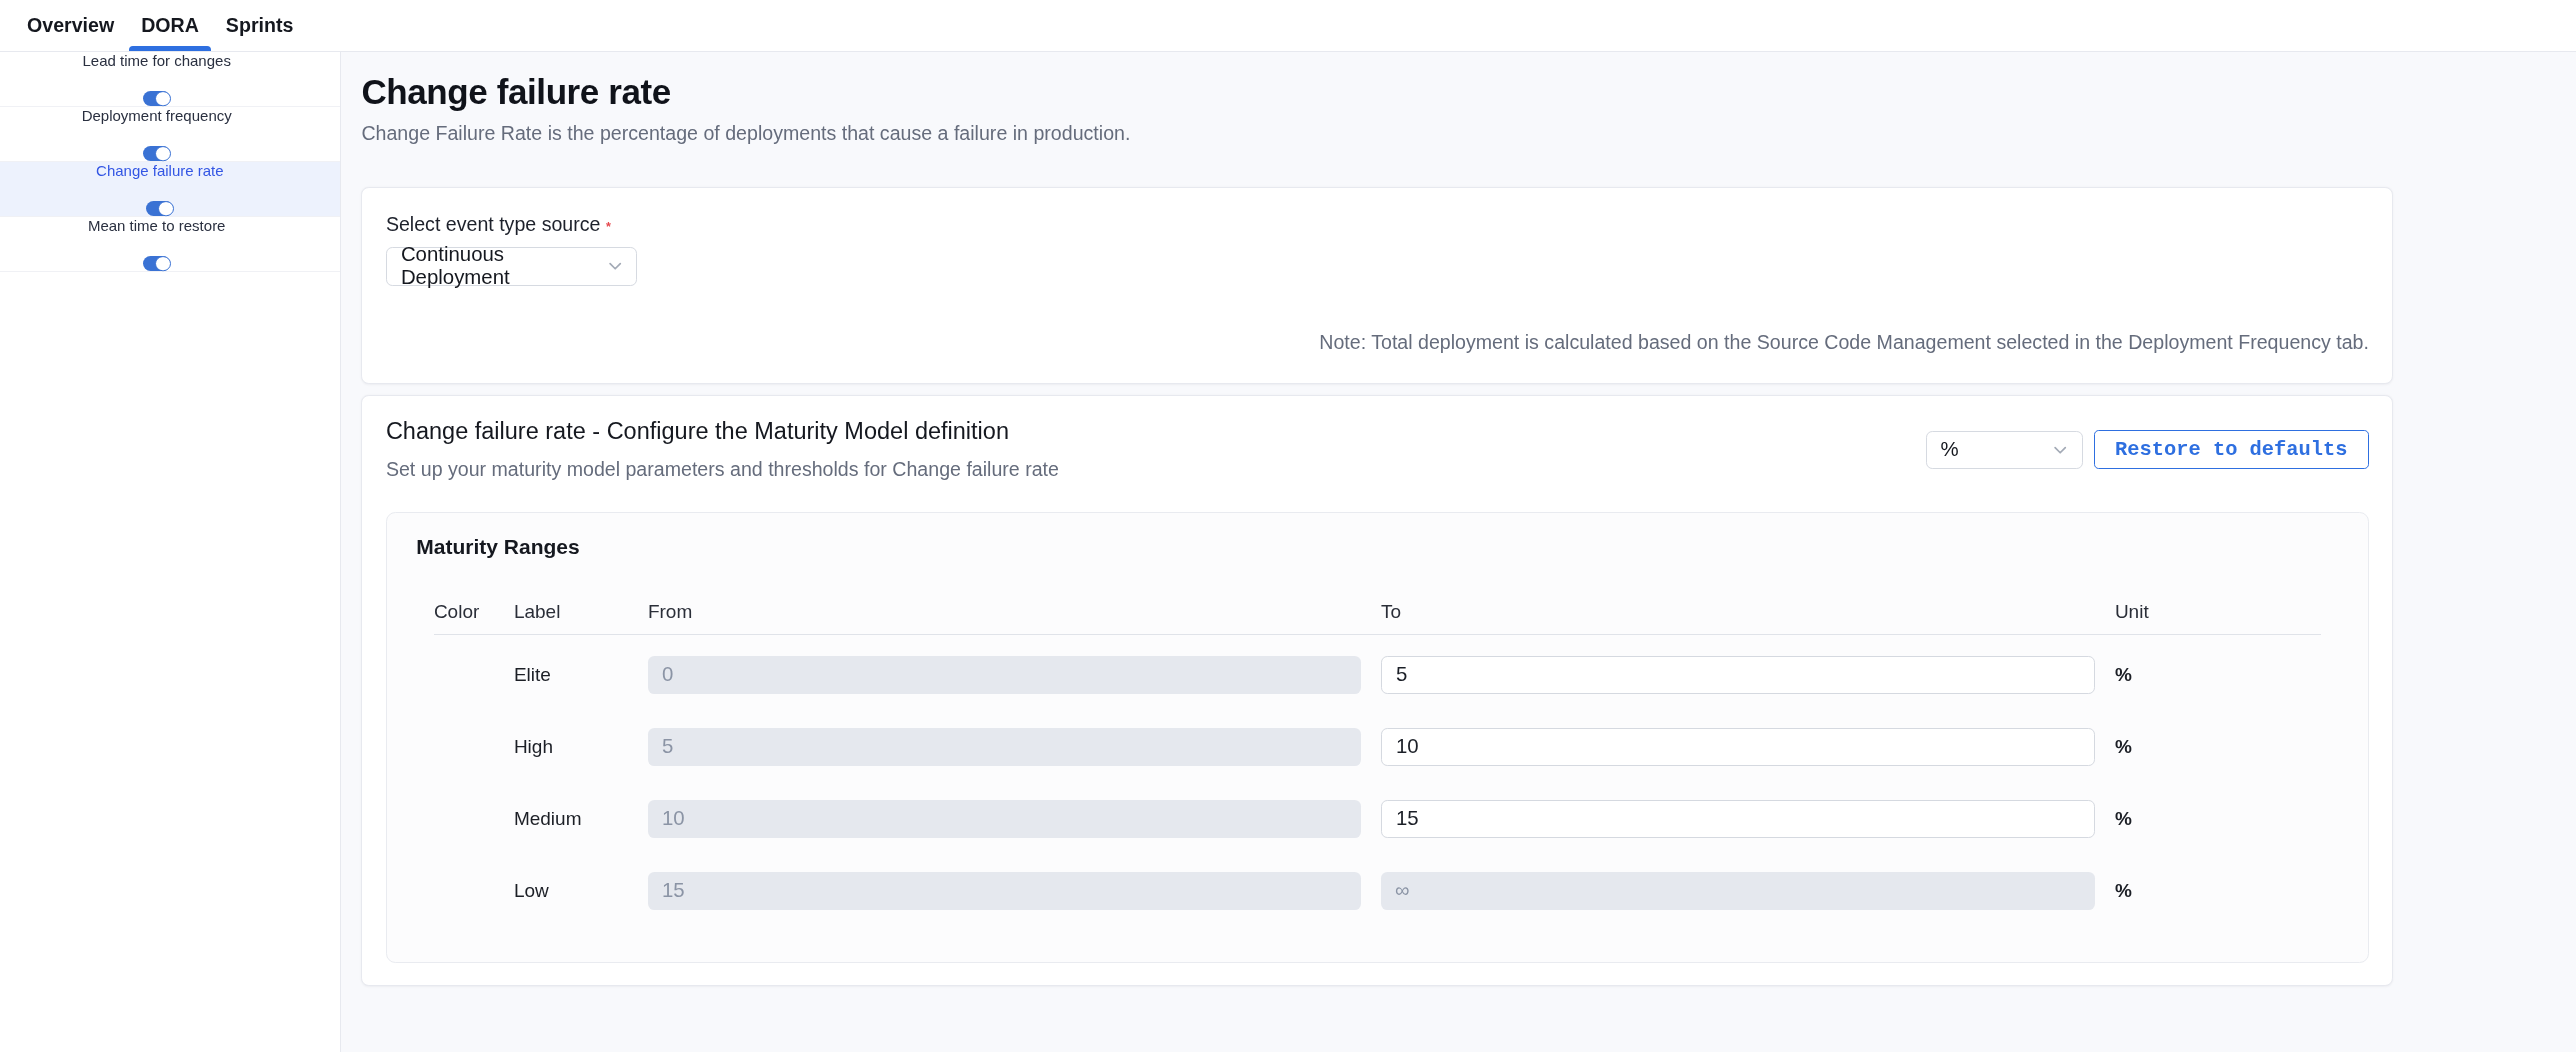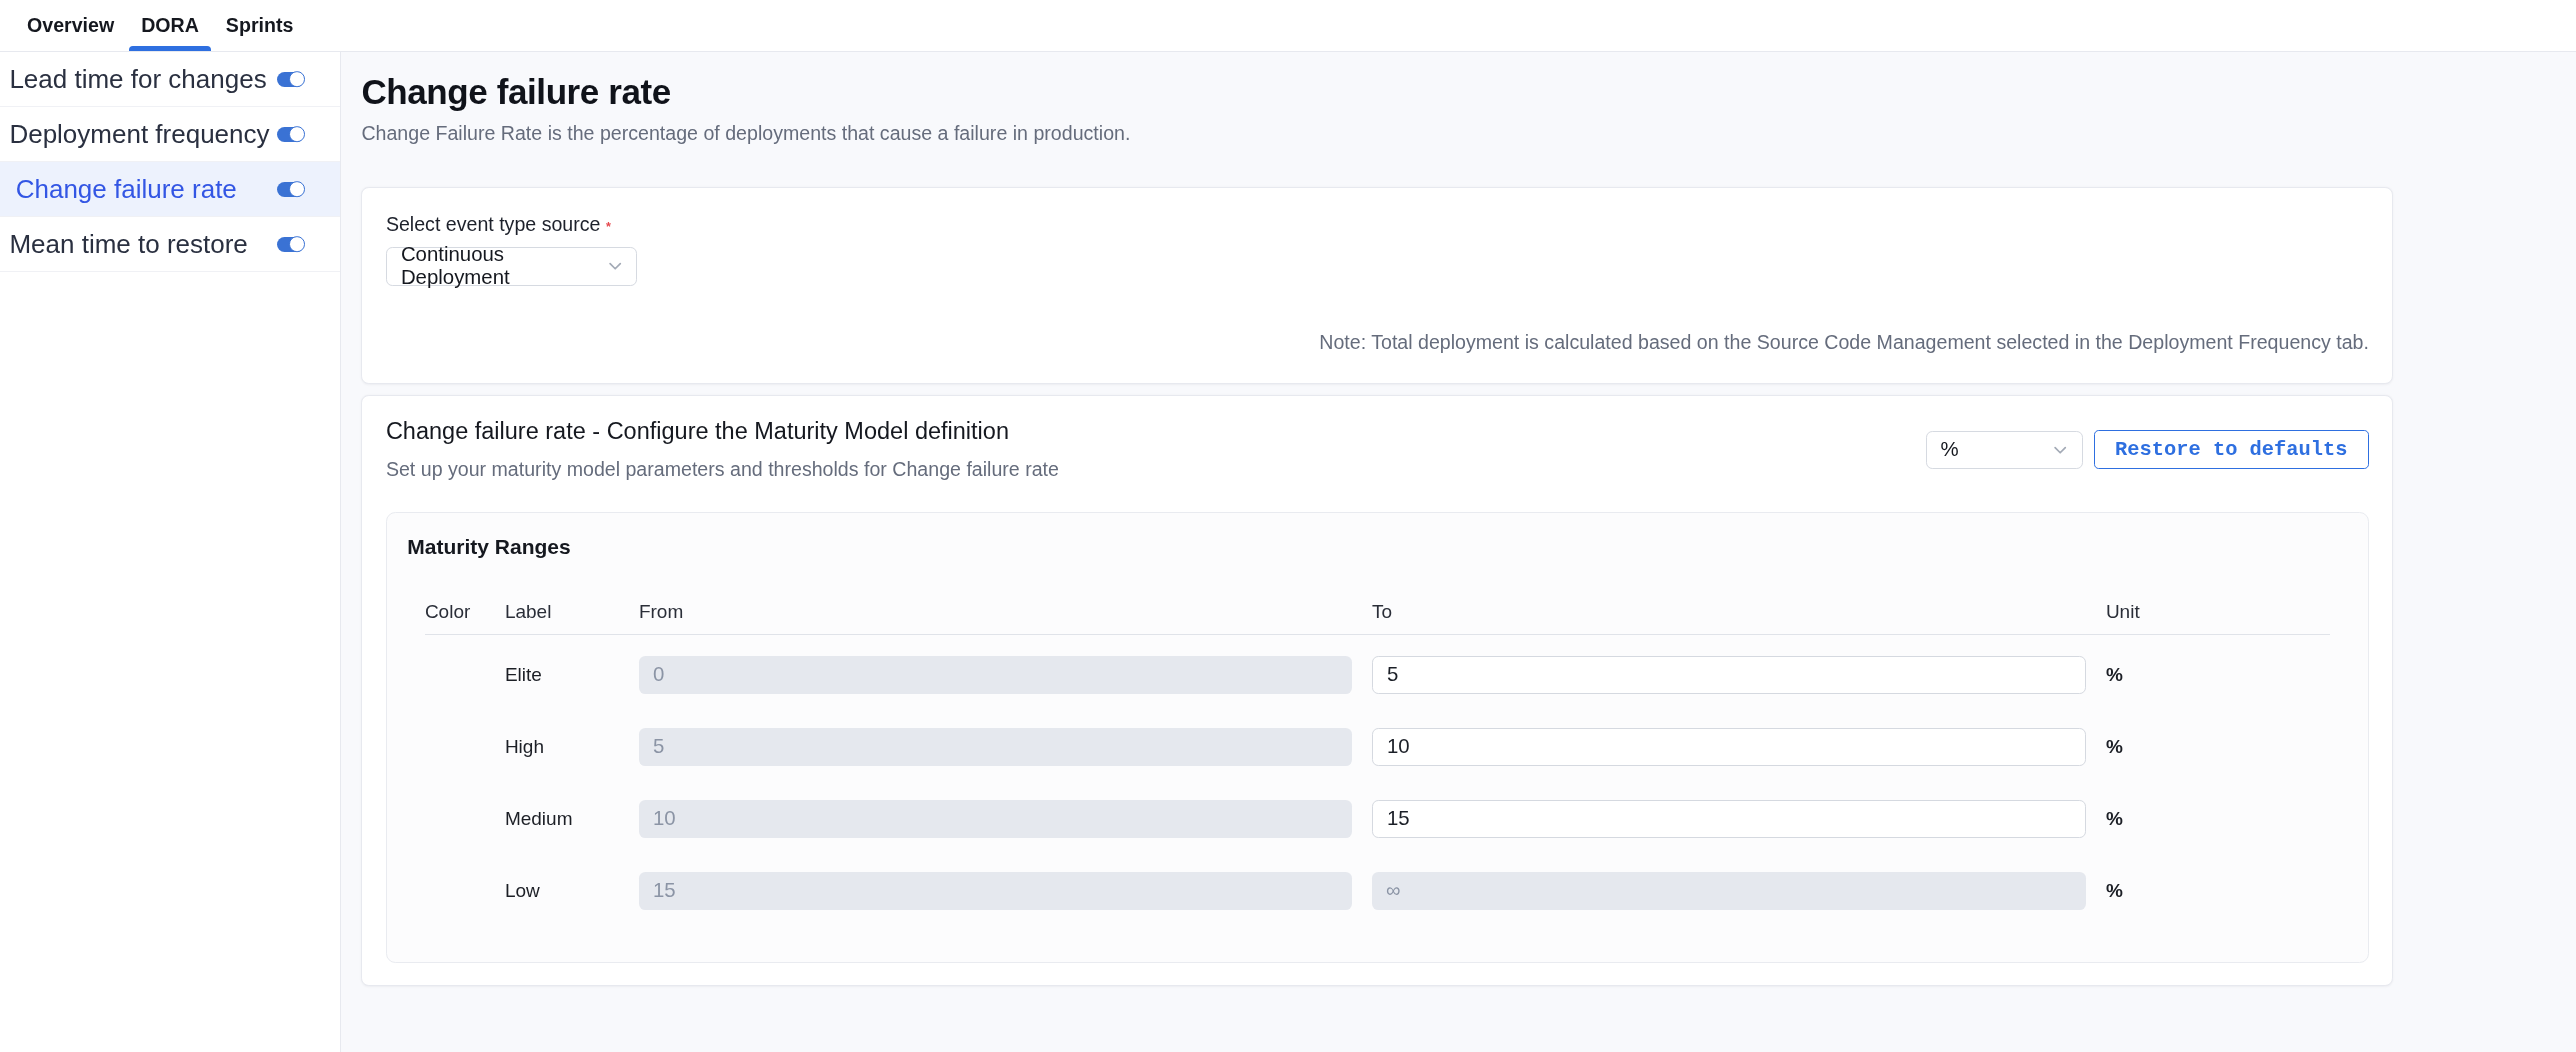--- a/index.html
+++ b/index.html
@@ -53,23 +53,24 @@
     background: #ffffff;
     border-right: 0.8px solid #e7e9ef;
   }
   .side-item {
     height: 55px;
     display: flex;
     align-items: center;
     justify-content: space-between;
     padding: 0 36px 0 9.4px;
     border-bottom: 0.8px solid #f0f1f5;
-    font-size: 26px;
+    font-size: 15px;
     color: #2a3040;
     cursor: pointer;
+    flex-direction: column;
   }
   .side-item.active {
     background: #edf2fd;
     color: #3356e4;
     font-weight: 500;
     padding-left: 15.7px;
   }
   .switch {
     position: relative;
     width: 27px;
@@ -149,21 +150,21 @@
     color: #2e6fe0;
     cursor: pointer;
     white-space: nowrap;
   }
 
   .inner-card {
     margin-top: 31px;
     background: #fcfcfd;
     border: 0.8px solid #e9ebf0;
     border-radius: 9.4px;
-    padding: 22px 0 52px;
+    padding: 22px 9px 52px;
   }
   .inner-card-title { padding: 0 20.4px; font-size: 21px; font-weight: 700; color: #15181f; }
 
   .ranges-table { margin: 0 38px; }
   .t-row {
     display: grid;
     grid-template-columns: 80px 134px 733px 734px 1fr;
     align-items: center;
   }
   .t-head {

